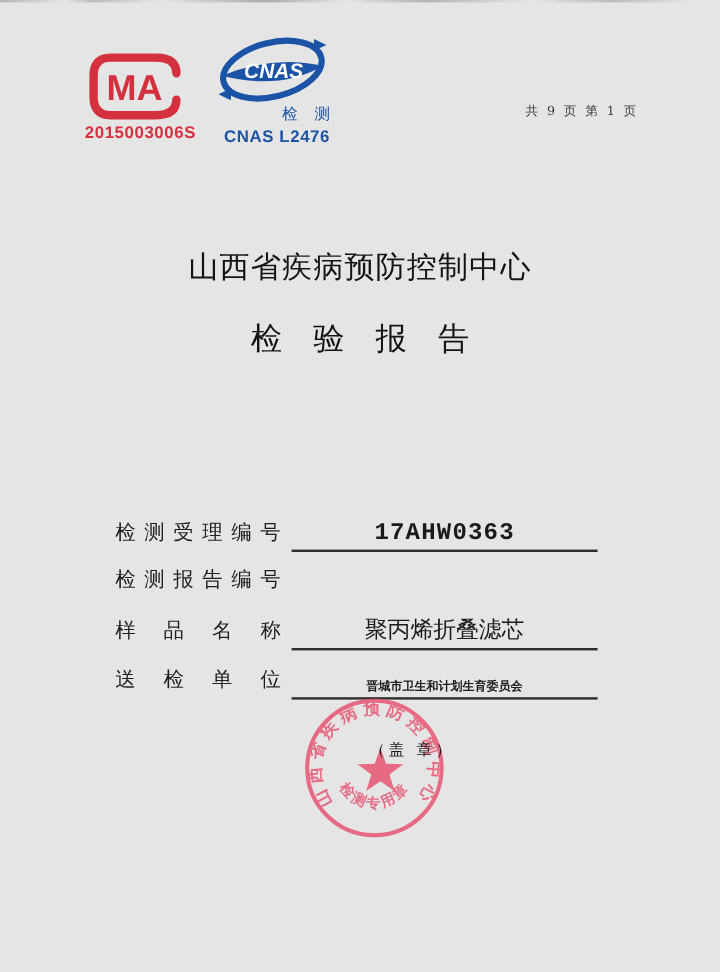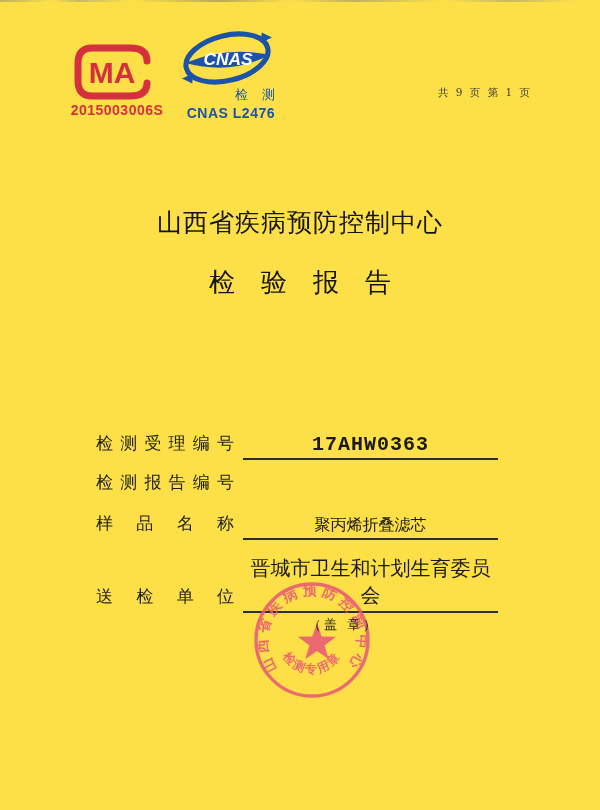--- a/index.html
+++ b/index.html
@@ -2,21 +2,21 @@
 <html><head>
 <meta charset="utf-8">
 <style>
   * { margin:0; padding:0; box-sizing:border-box; }
   html,body { width:600px; height:810px; }
   body {
     font-family:"DejaVu Serif","Liberation Serif",serif;
     background:#fcfcfa; color:#222;
     position:relative; overflow:hidden;
   }
-  .page { position:absolute; inset:0; background:#fde047; }
+  .page { position:absolute; inset:0; background:#e5e5e5; }
 
   .scan-edge {
     position:absolute; top:0; left:0; width:100%; height:2px; opacity:.45;
     background:linear-gradient(90deg,#777 0%,transparent 9%,#888 13%,transparent 22%,
       #666 37%,transparent 48%,#777 59%,transparent 74%,#888 85%,transparent 96%);
   }
 
   
   .cma-block { position:absolute; left:70px; top:44px; width:94px; text-align:center; }
   .cma-svg { width:88px; height:56px; display:block; margin:0 auto; }
@@ -39,24 +39,24 @@
   .report-title { position:absolute; top:265px; left:50%; transform:translateX(-50%);
     width:182px; font-size:26px; font-weight:400; color:#141414; }
 
   .char-justify { display:flex; justify-content:space-between; }
 
   
   .field-row { position:absolute; left:96px; display:flex; align-items:flex-end; }
   .field-label { width:138px; flex:none; font-size:17px; color:#1e1e1e; padding-bottom:5px; }
   .field-value { width:255px; margin-left:9px; text-align:center;
     border-bottom:2px solid #2e2e2e; padding-bottom:2px;
-    font-size:16px; color:#1a1a1a; }
+    font-size:19px; color:#1a1a1a; }
   .value-latin { font-family:"Liberation Mono","DejaVu Sans Mono",monospace;
     font-size:20px; letter-spacing:1px;font-weight:bold; }
-  .value-bold { font-weight:400; font-size:20px; }
+  .value-bold { font-weight:700; font-size:10px; }
 
   
   .seal-note { position:absolute; left:268px; top:616px; font-size:13px;
     letter-spacing:3px; color:#1c1c1c; z-index:3;margin-left:40px; }
   .seal-date { position:absolute; left:243px; top:650px; font-size:14.5px;
     letter-spacing:1px; color:#1c1c1c; z-index:3; }
   .seal-svg { position:absolute; left:247px; top:575px; width:130px; height:130px;
     z-index:2; opacity:.88; pointer-events:none; }
 </style>
 </head>

